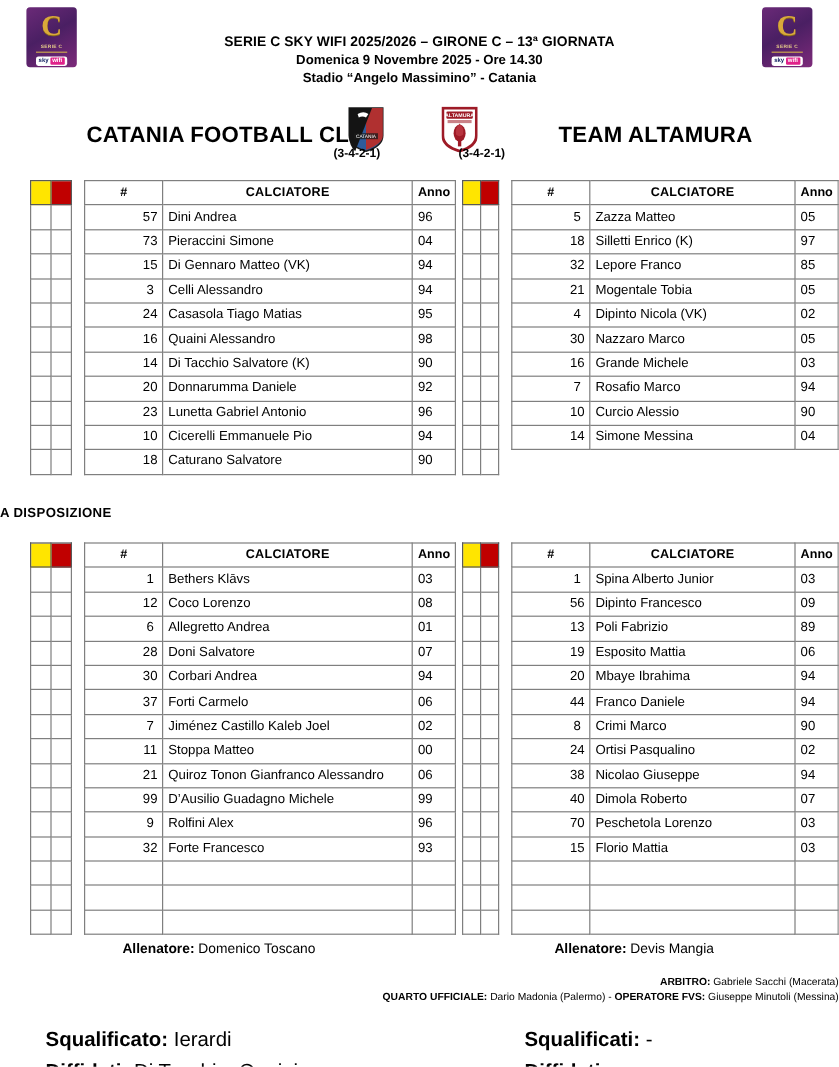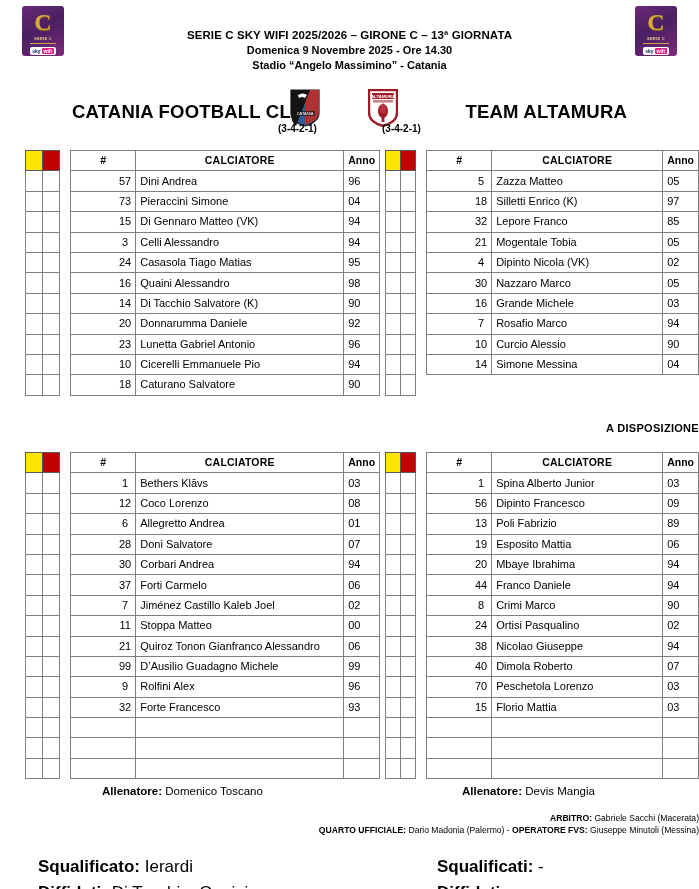--- a/index.html
+++ b/index.html
@@ -153,21 +153,21 @@
   .col-year  { width: 35px; text-align: center; }
   .roster td.col-num  { text-align: center; padding-left: 48px; }
   .roster td.col-year { text-align: left; }
   .roster th.col-name { font-size: 10.5px; letter-spacing: .2px; }
 
   
   .disposizione {
     position: absolute;
     top: 422px;
     left: 0; right: 0;
-    text-align: right;
+    text-align: left;
     font-size: 11px;
     font-weight: bold;
     letter-spacing: .3px;
   }
 
   
   .coach {
     position: absolute;
     top: 785px;
     font-size: 11.5px;

